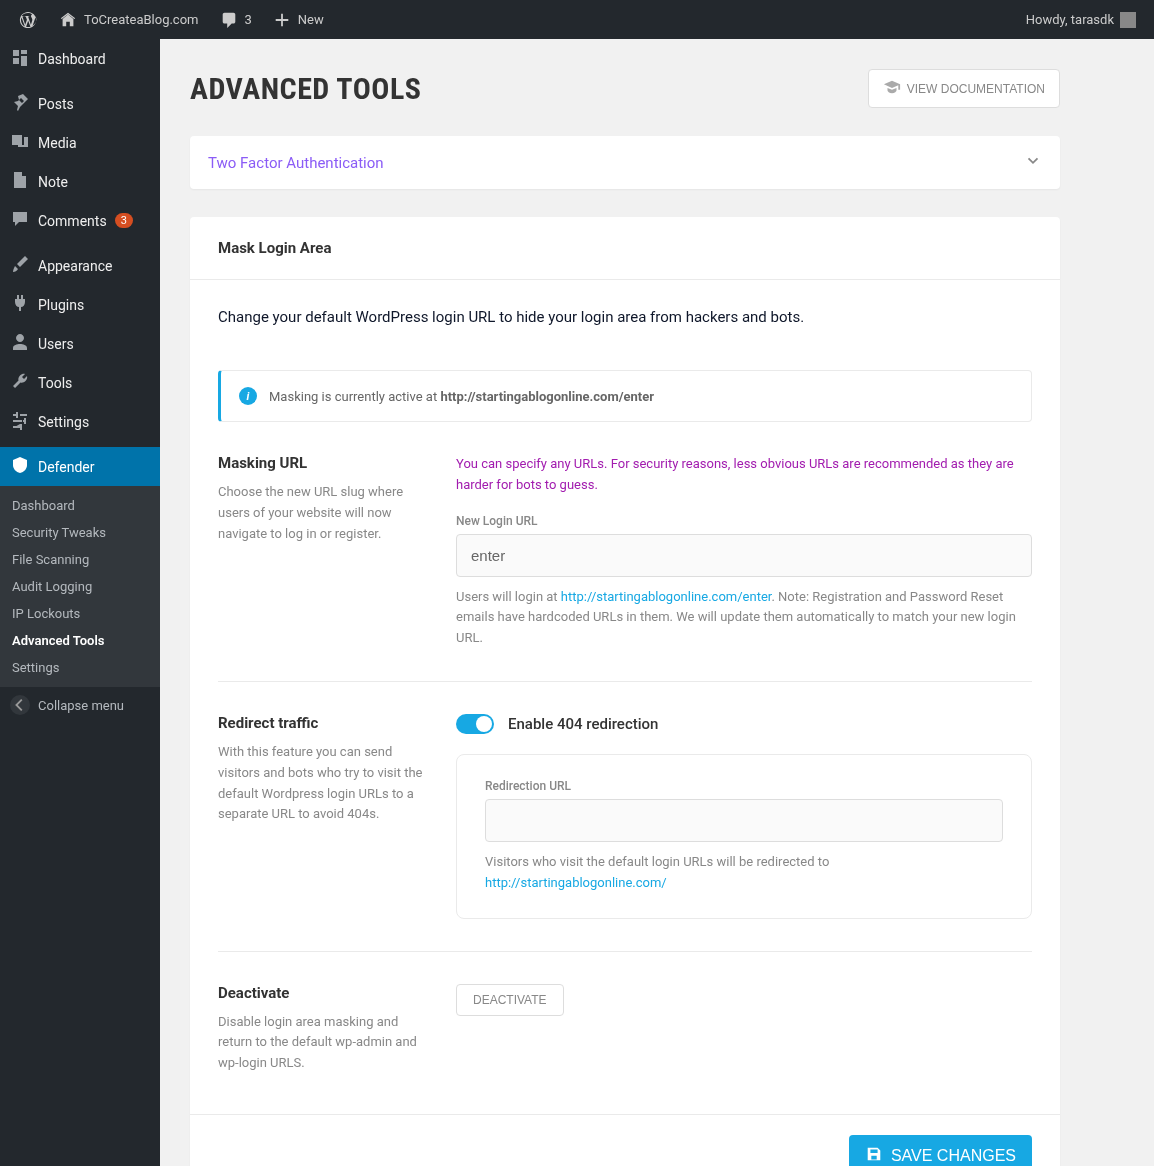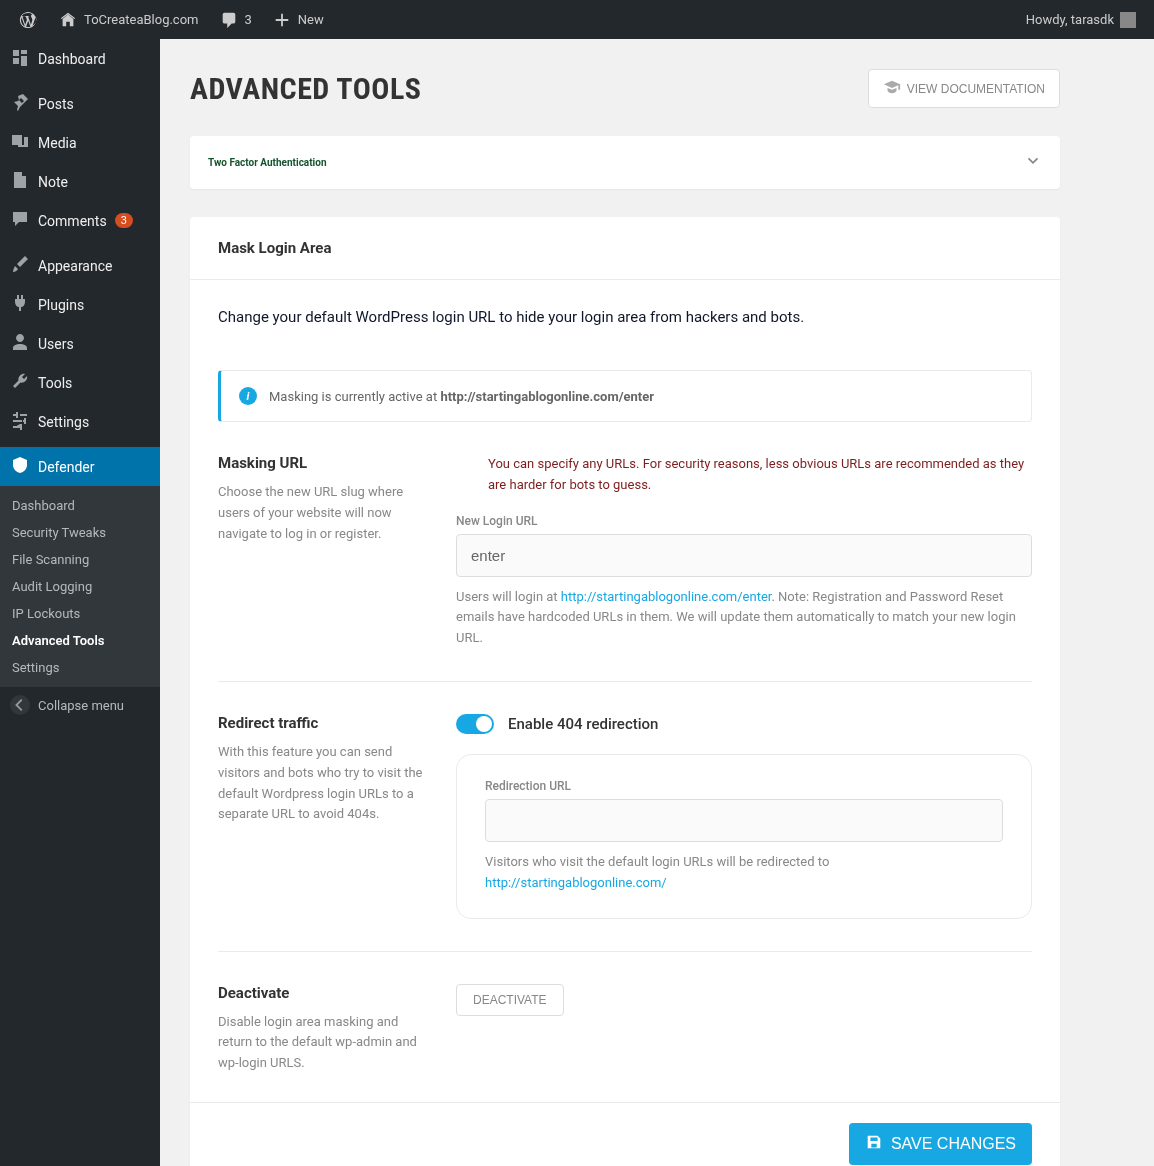--- a/index.html
+++ b/index.html
@@ -20,43 +20,43 @@
 .submenu-item.current { color:#fff; font-weight:600; }
 .badge { background:#d54e21; color:#fff; border-radius:9px; font-size:11px; padding:1px 6px; }
 .collapse { display:flex; align-items:center; gap:8px; padding:8px 10px; color:#b4b9be; cursor:pointer; font-size:13px; }
 .collapse .circ { width:20px; height:20px; border-radius:50%; background:#32373c; display:flex; align-items:center; justify-content:center; }
 .content { flex:1; padding:30px; max-width:930px; }
 .header-row { display:flex; align-items:center; justify-content:space-between; margin-bottom:28px; }
 .page-title { font-family:"Roboto Condensed",Roboto,sans-serif; font-size:30px; font-weight:700; color:#333; letter-spacing:0.5px; }
 .doc-btn { background:#fff; border:1px solid #ddd; padding:8px 14px; font-size:12px; font-weight:500; color:#888; cursor:pointer; border-radius:4px; display:flex; align-items:center; gap:6px; }
 .panel { background:#fff; border-radius:4px; box-shadow:0 1px 2px rgba(0,0,0,0.05); margin-bottom:28px; }
 .panel-accordion { padding:16px 18px; display:flex; align-items:center; justify-content:space-between; cursor:pointer; }
-.panel-accordion .ttl { font-weight:700; font-size:10px; color:#14532d; }
+.panel-accordion .ttl { font-weight:400; font-size:15px; color:#8b5cf6; }
 .panel-head { padding:22px 28px; border-bottom:1px solid #eaeaea; }
 .panel-head .ttl { font-weight:700; font-size:15px; color:#333; }
 .panel-body { padding:28px; }
 .desc { color:#0f172a; font-size:15px; margin-bottom:44px; }
 .notice { border-left:3px solid #17a8e3; background:#fff; border:1px solid #eaeaea; border-left:3px solid #17a8e3; border-radius:4px; padding:16px 18px; display:flex; align-items:center; gap:12px; color:#666; font-size:13px; margin-bottom:32px; }
 .notice .i { width:18px; height:18px; border-radius:50%; background:#17a8e3; color:#fff; display:flex; align-items:center; justify-content:center; font-size:11px; font-weight:700; font-style:italic; }
 .setting-row { display:flex; gap:28px; padding-bottom:32px; margin-bottom:32px; border-bottom:1px solid #eaeaea; }
-.setting-row.last { border-bottom:none; margin-bottom:0; padding-bottom:0; }
+.setting-row.last { border-bottom:none; margin-bottom:12px; padding-bottom:0; }
 .setting-left { width:210px; flex-shrink:0; }
 .setting-left .st { font-weight:700; font-size:15px; color:#333; margin-bottom:10px; }
 .setting-left .sd { font-size:13px; color:#888; line-height:1.6; }
 .setting-right { flex:1; }
-.setting-right .hint { font-size:13px; color:#7f1d1d; line-height:1.6; margin-bottom:18px;margin-left:32px; }
+.setting-right .hint { font-size:13px; color:#a21caf; line-height:1.6; margin-bottom:18px; }
 .setting-right .lbl { font-size:12px; font-weight:500; color:#888; margin-bottom:6px; }
 .txt-input { width:100%; border:1px solid #ddd; border-radius:4px; padding:12px 14px; font-size:15px; color:#666; background:#fafafa; }
 .under { font-size:13px; color:#888; line-height:1.6; margin-top:10px; }
 .link { color:#17a8e3; }
 .toggle-row { display:flex; align-items:center; gap:14px; margin-bottom:20px; }
 .toggle { width:38px; height:20px; border-radius:10px; background:#17a8e3; position:relative; cursor:pointer; }
 .toggle .knob { position:absolute; right:2px; top:2px; width:16px; height:16px; background:#fff; border-radius:50%; }
 .toggle-lbl { font-size:15px; font-weight:500; color:#333; }
-.inset { border:1px solid #eaeaea; border-radius:15px; padding:24px 28px; }
+.inset { border:1px solid #eaeaea; border-radius:8px; padding:24px 28px; }
 .inset .lbl { font-size:12px; color:#888; margin-bottom:6px; }
 .btn-outline { background:#fff; border:1px solid #ddd; padding:8px 16px; font-size:12px; font-weight:500; color:#888; cursor:pointer; border-radius:4px; }
 .panel-foot { padding:20px 28px; text-align:right; border-top:1px solid #eaeaea; }
 .btn-primary { background:#17a8e3; color:#fff; border:none; padding:10px 16px; font-size:16px; font-weight:500; cursor:pointer; border-radius:4px; display:inline-flex; align-items:center; gap:8px; }
 svg { width:18px; height:18px; fill:currentColor; }
 .mi svg { width:20px; height:20px; fill:rgba(240,245,250,0.6); }
 .menu-item.active .mi svg { fill:#fff; }
 </style>
 </head>
 <body>

